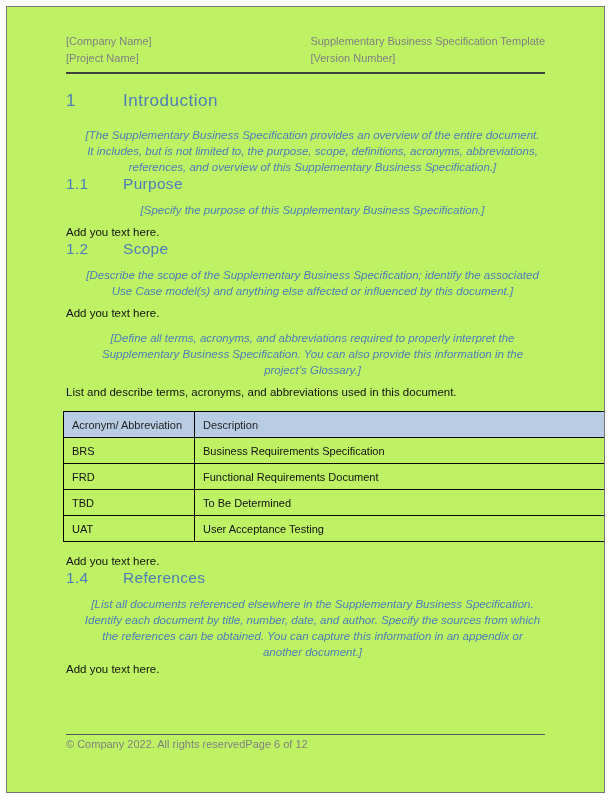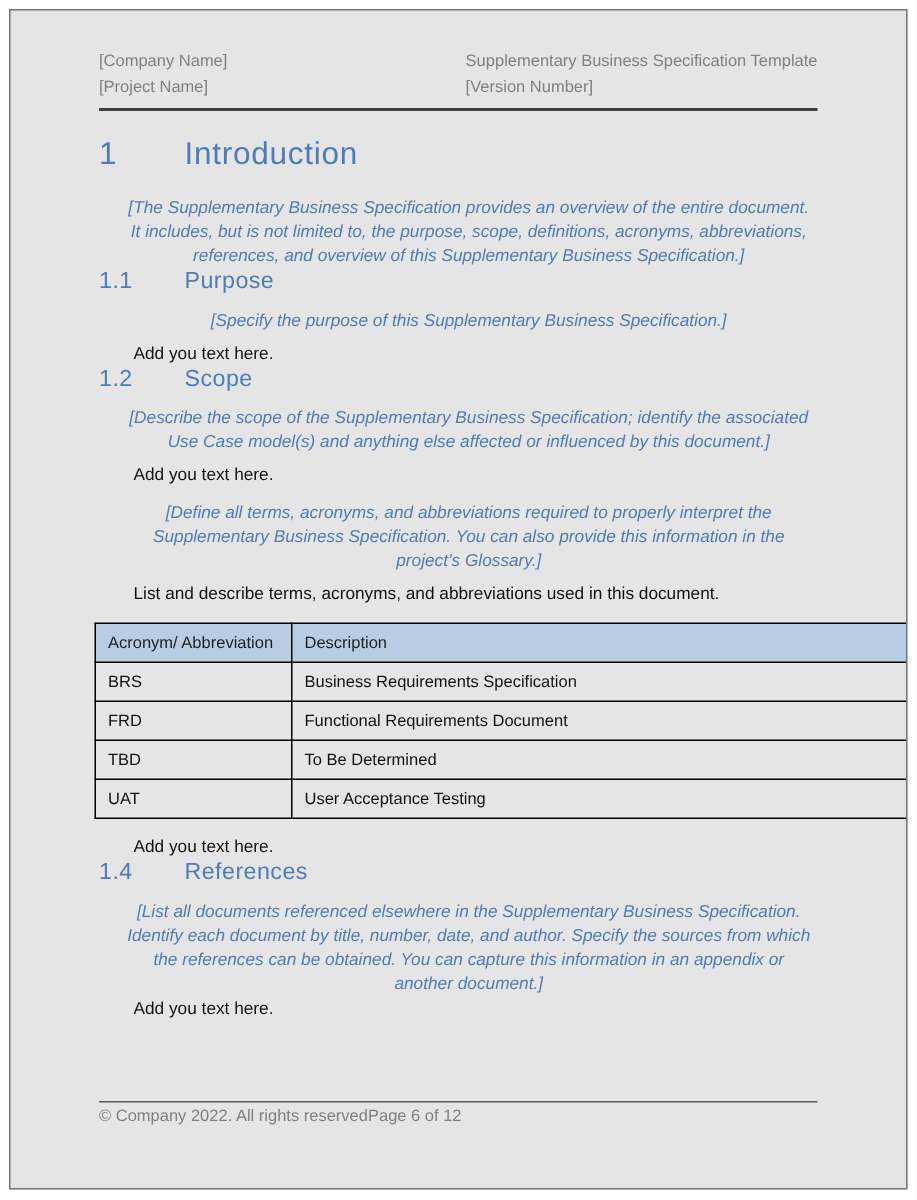--- a/index.html
+++ b/index.html
@@ -6,21 +6,21 @@
   html, body { background: #ffffff; }
   body {
     width: 611px; height: 800px;
     font-family: "Liberation Sans", sans-serif;
     position: relative;
     -webkit-font-smoothing: antialiased;
   }
   .page {
     position: absolute;
     left: 6px; top: 6px; right: 6px; bottom: 7px;
-    background: #e5e5e5;
+    background: #bef264;
     border: 1px solid #757575;
     overflow: hidden;
   }
   .content {
     position: relative;
     margin: 0 59px 0 59px; 
   }
   
   .doc-header {
     margin-top: 26px;
@@ -33,21 +33,21 @@
   .doc-header .col-right { text-align: left; }
   .header-rule {
     margin-top: 5px;
     border-bottom: 2px solid #404040;
     height: 0;
   }
   
   .h1 {
     margin-top: 17px;
     color: #4e7cb8;
-    font-size: 21px;
+    font-size: 17px;
     font-weight: 400;
     letter-spacing: 0.5px;
   }
   .h2 {
     color: #4e7cb8;
     font-size: 15.5px;
     font-weight: 400;
     letter-spacing: 0.3px;
   }
   .hnum { display: inline-block; width: 57px; }
@@ -58,21 +58,20 @@
     font-size: 11.5px;
     line-height: 16px;
     padding-left: 16px;
     padding-right: 2px;
     text-align: center;
   }
   .plain {
     color: #111111;
     font-size: 11.5px;
     line-height: 15px;
-    margin-left: 23px;
   }
   
   .acro-table {
     border-collapse: collapse;
     width: 544px;
     margin-left: -3px;
     font-size: 11px;
     color: #111111;
   }
   .acro-table td, .acro-table th {

